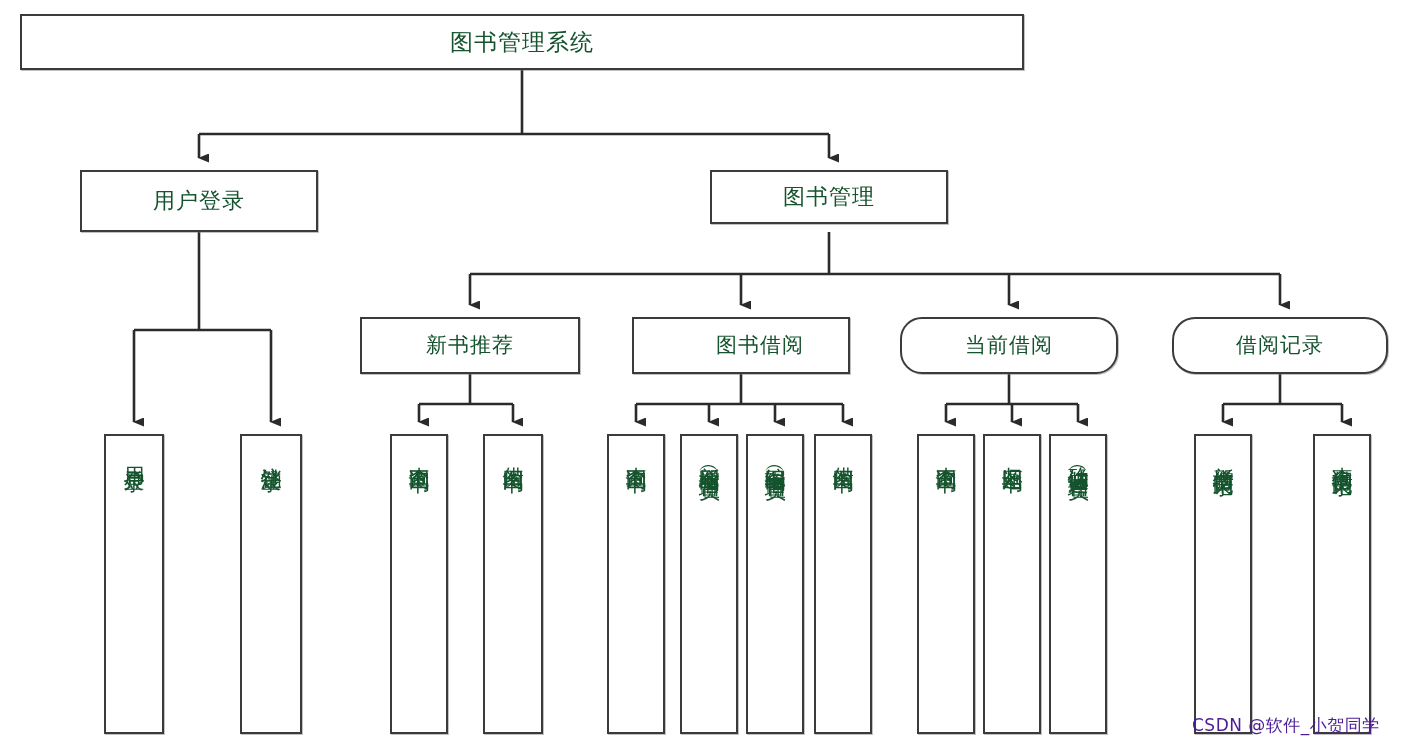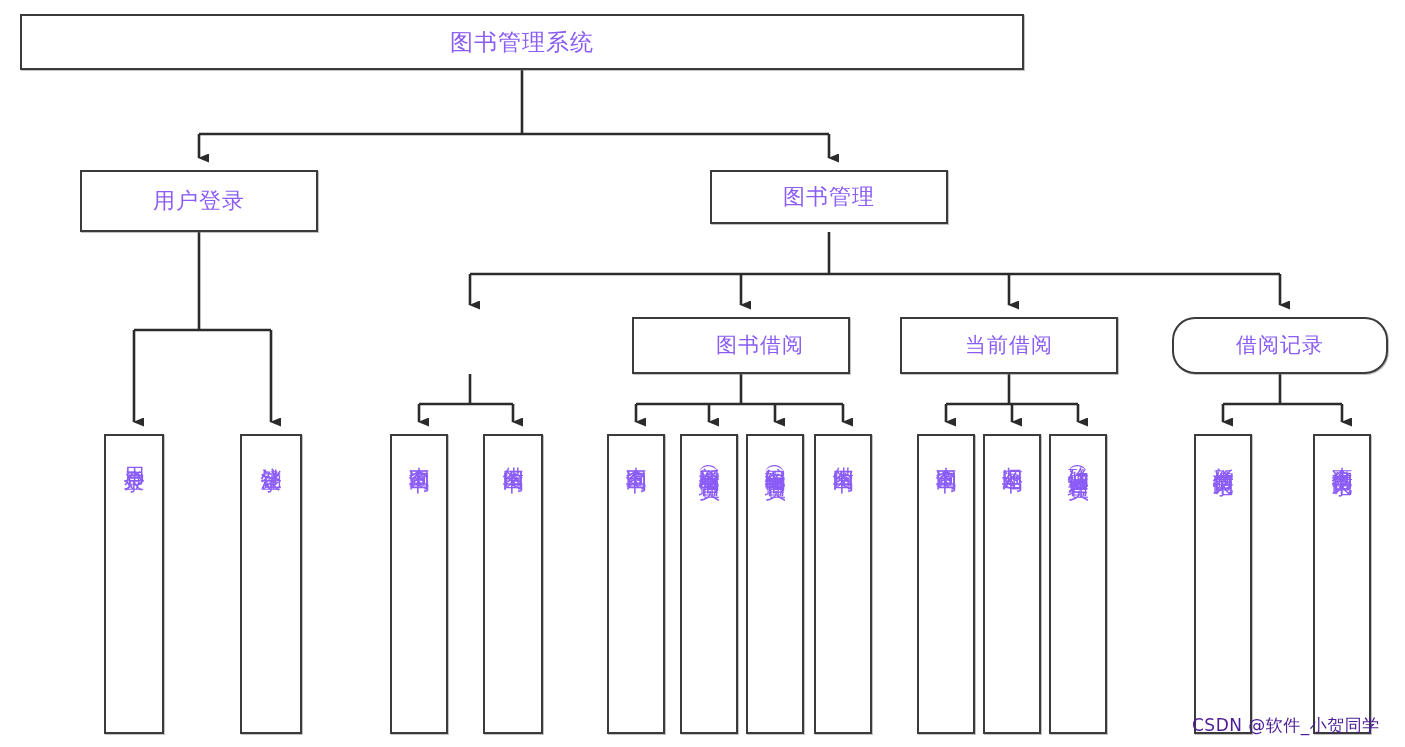--- a/index.html
+++ b/index.html
@@ -34,21 +34,21 @@
     background: #ffffff;
     display: flex;
     align-items: center;
     justify-content: center;
     box-shadow: 1px 1px 0 rgba(120,120,120,0.45);
   }
   .node .label {
     font-size: 22px;
     line-height: 1.22;
     letter-spacing: 1px;
-    color: #8b5cf6;
+    color: #14532d;
     text-align: center;
     white-space: nowrap;
   }
   .node.root .label { font-size: 23px; }
   .node.lvl1 .label { font-size: 22px; }
   .node.lvl2 .label { font-size: 21px; }
   .node.leaf {
     align-items: flex-start;
     justify-content: center;
     padding-top: 14px;
@@ -132,24 +132,27 @@
     <span class="label">图书管理系统</span>
   </div>
 
   <div class="node lvl1" style="left: 80px; top: 170px; width: 238px; height: 62px; border-color: rgb(59, 59, 59); background: rgb(255, 255, 255);">
     <span class="label">用户登录</span>
   </div>
   <div class="node lvl1" style="left: 710px; top: 170px; width: 238px; height: 54px; border-color: rgb(59, 59, 59); background: rgb(255, 255, 255);">
     <span class="label">图书管理</span>
   </div>
 
+  <div class="node lvl2" style="left: 360px; top: 317px; width: 220px; height: 57px; border-color: rgb(59, 59, 59); background: rgb(255, 255, 255);">
+    <span class="label">新书推荐</span>
+  </div>
   <div class="node lvl2" style="left: 632px; top: 317px; width: 218px; height: 57px; border-color: rgb(59, 59, 59); background: rgb(255, 255, 255); padding-left: 38px;">
     <span class="label">图书借阅</span>
   </div>
-  <div class="node lvl2" style="left: 900px; top: 317px; width: 218px; height: 57px; border-color: rgb(59, 59, 59); background: rgb(255, 255, 255);">
+  <div class="node lvl2" style="left: 900px; top: 317px; width: 218px; height: 57px; border-color: rgb(59, 59, 59); background: rgb(255, 255, 255); border-radius: 22px;">
     <span class="label">当前借阅</span>
   </div>
   <div class="node lvl2" style="left: 1172px; top: 317px; width: 216px; height: 57px; border-color: rgb(59, 59, 59); background: rgb(255, 255, 255); border-radius: 23px;">
     <span class="label">借阅记录</span>
   </div>
 
   <div class="node leaf" style="left: 104px; top: 434px; width: 60px; height: 300px; border-color: rgb(59, 59, 59); background: rgb(255, 255, 255);">
     <span class="label">用户登录</span>
   </div>
   <div class="node leaf" style="left: 240px; top: 434px; width: 62px; height: 300px; border-color: rgb(59, 59, 59); background: rgb(255, 255, 255);">

